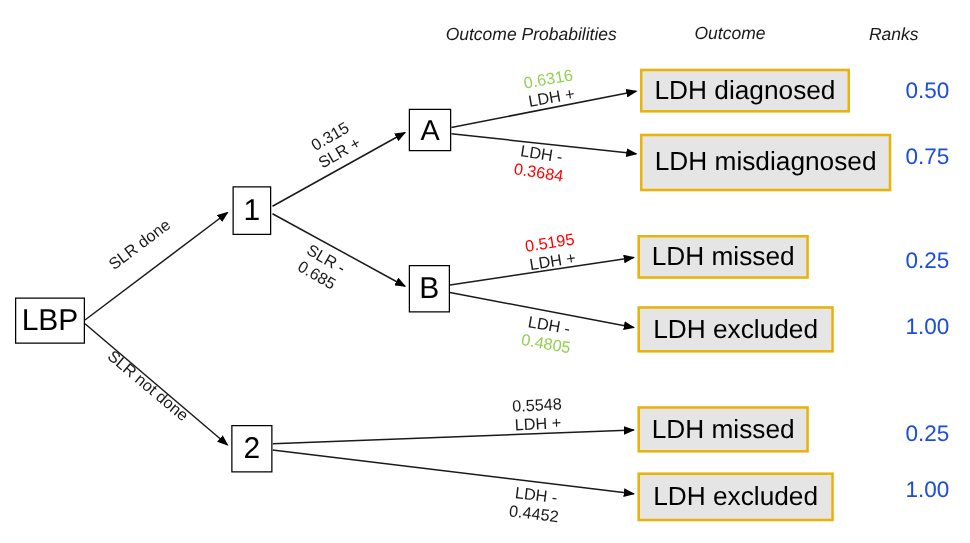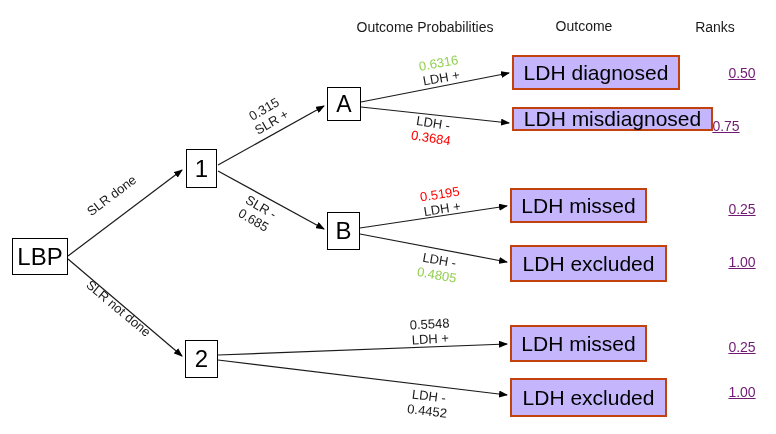--- a/index.html
+++ b/index.html
@@ -17,49 +17,49 @@
     position: absolute;
     left: 0; top: 0;
     width: 776px; height: 434px;
   }
   .hdr {
     position: absolute;
     transform: translate(-50%, -50%);
     font-size: 14px;
     white-space: nowrap;
     color: #1a1a1a;
+    font-style: italic;
   }
   .node {
     position: absolute;
     border: 1.5px solid #000;
     background: #fff;
     display: flex;
     align-items: center;
     justify-content: center;
     font-size: 24px;
     box-sizing: border-box;
   }
   .outcome {
     position: absolute;
-    border: 2px solid #c2410c;
-    background: #c4b5fd;
+    border: 2px solid #eab308;
+    background: #e5e5e5;
     display: flex;
     align-items: center;
     justify-content: center;
     font-size: 21px;
     white-space: nowrap;
     box-sizing: border-box;
   }
   .rank {
     position: absolute;
     transform: translate(-50%, -50%);
-    font-size: 14px;
-    color: #701a75;
+    font-size: 18px;
+    color: #1d4ed8;
     white-space: nowrap;
-    text-decoration: underline;
   }
   .blabel {
     position: absolute;
     text-align: center;
     font-size: 13px;
     line-height: 1.12;
     white-space: nowrap;
     color: #1a1a1a;
   }
   .blabel span { display: block; }
@@ -93,28 +93,28 @@
   <div class="hdr" style="left:584px; top:26px;">Outcome</div>
   <div class="hdr" style="left:715px; top:27px;">Ranks</div>
 
   <div class="node" style="left:12px; top:238px; width:56px; height:37px;text-align:center;">LBP</div>
   <div class="node" style="left:186px; top:149px; width:31px; height:39px;">1</div>
   <div class="node" style="left:185px; top:340px; width:33px; height:38px;">2</div>
   <div class="node" style="left:327px; top:87px; width:34px; height:34px; font-size:23px;">A</div>
   <div class="node" style="left:327px; top:212px; width:33px; height:38px;">B</div>
 
   <div class="outcome" style="left:512px; top:55px;  width:168px; height:35px;">LDH diagnosed</div>
-  <div class="outcome" style="left:512px; top:107px; width:201px; height:24px;">LDH misdiagnosed</div>
+  <div class="outcome" style="left:512px; top:107px; width:201px; height:46px;">LDH misdiagnosed</div>
   <div class="outcome" style="left:510px; top:188px; width:137px; height:35px;">LDH missed</div>
   <div class="outcome" style="left:510px; top:245px; width:157px; height:37px;">LDH excluded</div>
   <div class="outcome" style="left:510px; top:325px; width:137px; height:37px;">LDH missed</div>
   <div class="outcome" style="left:510px; top:378px; width:157px; height:39px;">LDH excluded</div>
 
   <div class="rank" style="left:742px; top:73px;">0.50</div>
-  <div class="rank" style="left:726px; top:126px;">0.75</div>
+  <div class="rank" style="left:742px; top:126px;">0.75</div>
   <div class="rank" style="left:742px; top:209px;">0.25</div>
   <div class="rank" style="left:742px; top:262px;">1.00</div>
   <div class="rank" style="left:742px; top:347px;">0.25</div>
   <div class="rank" style="left:742px; top:392px;">1.00</div>
 
   <div class="blabel" style="left:112px; top:196px; transform:translate(-50%,-50%) rotate(-37deg);">SLR done</div>
   <div class="blabel" style="left:118px; top:309px; transform:translate(-50%,-50%) rotate(40deg);">SLR not done</div>
 
   <div class="blabel" style="left:268px; top:116px; transform:translate(-50%,-50%) rotate(-30deg);">
     <span>0.315</span>

